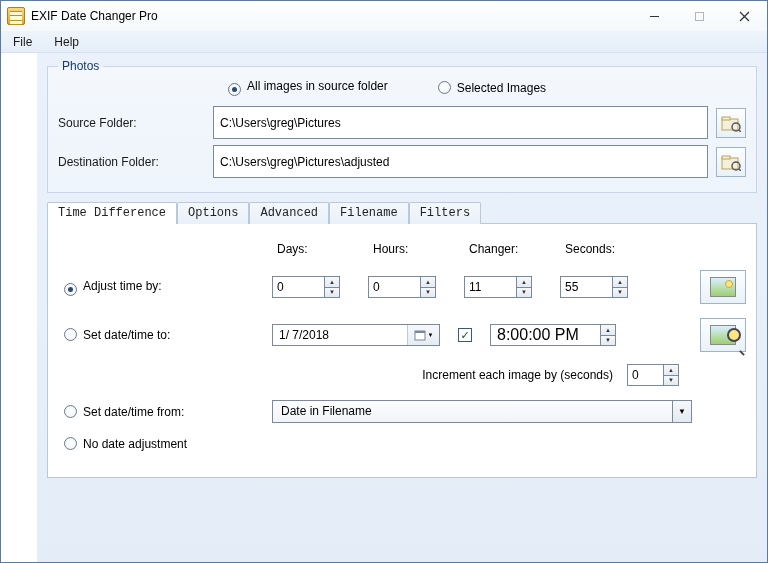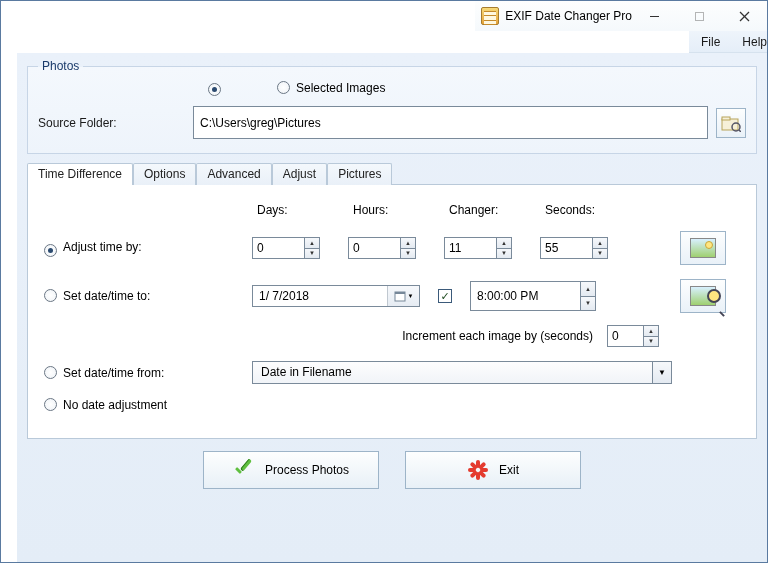--- a/index.html
+++ b/index.html
@@ -1,17 +1,17 @@
 <!DOCTYPE html>
 <html><head>
 <meta charset="utf-8">
 <style>
   * { box-sizing: border-box; font-family: "Segoe UI", Tahoma, sans-serif; }
   body { margin:0; background:#fff; }
-  .window { width:768px; height:563px; border:1px solid #5a7aa0; background:#fff; display:flex; flex-direction:column;align-items:flex-end; }
+  .window { width:768px; height:563px; border:1px solid #5a7aa0; background:#fff; display:flex; flex-direction:column; }
   .titlebar { height:30px; background:linear-gradient(#fdfefe,#f5f9fc); display:flex; align-items:center; padding:0 0 0 6px; }
   .titlebar .ticon { width:18px; height:18px; margin-right:6px; background:linear-gradient(#f7d978,#e6a23a); border:1px solid #a67c2e; border-radius:2px; position:relative; }
   .titlebar .ticon::before { content:""; position:absolute; left:2px; right:2px; top:3px; height:3px; background:#fff8e0; border-top:1px solid #c48a2c; border-bottom:1px solid #c48a2c; box-shadow:0 4px 0 #fff8e0,0 5px 0 #c48a2c,0 8px 0 #fff8e0,0 9px 0 #c48a2c; }
   .title-text { font-size:12px; color:#000; }
   .winbtns { margin-left:auto; display:flex; }
   .winbtn { width:45px; height:29px; display:flex; align-items:center; justify-content:center; color:#555; font-size:12px; }
   .winbtn svg { width:11px; height:11px; }
 
   .menubar { height:22px; background:linear-gradient(#eef4fb,#e5eef8); border-bottom:1px solid #d6e2ee; display:flex; align-items:center; padding-left:12px; gap:22px; font-size:12px; color:#1a1a1a; }
 
@@ -23,21 +23,21 @@
   .radio-line { display:flex; align-items:center; gap:50px; margin-left:170px; margin-bottom:10px; font-size:12px; }
   .radio { width:13px; height:13px; border:1px solid #6b7785; border-radius:50%; background:radial-gradient(#fff,#eef2f6); display:inline-flex; align-items:center; justify-content:center; margin-right:6px; vertical-align:-2px; }
   .radio.checked::after { content:""; width:5px; height:5px; border-radius:50%; background:#2b4a6f; }
 
   .folder-row { display:flex; align-items:center; margin-top:6px; }
   .folder-row .lbl { width:155px; font-size:12px; color:#1a1a1a; }
   .folder-row input.path { flex:1; height:33px; font-size:12px; padding:2px 6px; border:1px solid #7a8a9a; background:#fff; }
   .folder-row .browse { width:30px; height:30px; margin-left:8px; border:1px solid #9db4c8; background:linear-gradient(#fdfefe,#e9f1f8); display:flex; align-items:center; justify-content:center; }
 
   .tabstrip { display:flex; align-items:flex-end; height:22px; margin-left:0; }
-  .tab { padding:3px 10px 4px; font-size:12px; border:1px solid #b9c9d9; background:linear-gradient(#f4f8fc,#e9f0f8); border-bottom:none; margin-right:0px; border-top-left-radius:2px; border-top-right-radius:2px; position:relative; top:1px; color:#222; }
+  .tab { padding:3px 10px 4px; font-size:12px; border:1px solid #b9c9d9; background:linear-gradient(#f4f8fc,#e9f0f8); border-bottom:none; margin-right:0px; border-top-left-radius:2px; border-top-right-radius:2px; position:relative; top:1px; color:#222;font-family:Liberation Mono, monospace; }
   .tab.active { background:#fff; z-index:2; }
 
   .tabbody { background:#ffffff; border:1px solid #b9c9d9; padding:18px 16px 26px 16px; font-size:12px; }
 
   .grid { display:grid; grid-template-columns:200px 420px 60px; column-gap:8px; row-gap:14px; align-items:center; }
   .headers { display:grid; grid-template-columns:80px 80px 80px 80px; gap:16px; font-size:12px; margin-left:5px; }
   .spinrow { display:grid; grid-template-columns:80px 80px 80px 80px; gap:16px; }
   .spinner { display:flex; }
   .spinner input { width:52px; height:22px; border:1px solid #7a8a9a; border-right:none; font-size:12px; padding:2px 4px; }
   .spinbtns { width:16px; display:flex; flex-direction:column; }
@@ -50,21 +50,21 @@
   .magglass { position:relative; }
   .magglass::after{ content:""; position:absolute; right:-6px; bottom:-6px; width:10px; height:10px; border:2px solid #445; border-radius:50%; }
   .magglass::before{ content:""; position:absolute; right:-10px; bottom:-10px; width:6px; height:2px; background:#445; transform:rotate(45deg); }
 
   .datetime-row { display:flex; align-items:center; gap:18px; }
   .datebox { display:flex; align-items:center; border:1px solid #7a8a9a; height:22px; width:168px; background:#fff; }
   .datebox span.dv { flex:1; padding:0 6px; font-size:12px; }
   .datebox .calbtn { width:32px; height:100%; border-left:1px solid #c0c8d0; display:flex; align-items:center; justify-content:center; gap:2px; background:linear-gradient(#f6f8fb,#e6ecf3); }
   .checkbox { width:14px; height:14px; border:1px solid #3b5a7a; background:#fff; display:flex; align-items:center; justify-content:center; font-size:11px; color:#1d4a1d; }
   .timebox { display:flex; }
-  .timebox input { width:110px; height:30px; border:1px solid #7a8a9a; border-right:none; font-size:12px; padding:2px 6px; text-align:left; }
+  .timebox input { width:110px; height:22px; border:1px solid #7a8a9a; border-right:none; font-size:16px; padding:2px 6px; text-align:left; }
 
   .incrow { display:flex; align-items:center; gap:14px; justify-content:flex-end; padding-right:13px; margin-top:-2px; }
   .incrow .lbl2 { font-size:12px; }
   .incrow .spinner input { width:36px; }
 
   .combo { display:flex; }
   .combo .cval { flex:1; height:23px; border:1px solid #7a8a9a; background:linear-gradient(#fdfdfe,#f1f4f8); padding:3px 8px; font-size:12px; border-right:none; }
   .combo .cbtn { width:20px; border:1px solid #7a8a9a; background:linear-gradient(#f6f8fb,#e4eaf1); display:flex; align-items:center; justify-content:center; font-size:8px; }
 
   .bottom-btns { display:flex; justify-content:center; gap:26px; margin-top:12px; }
@@ -106,43 +106,55 @@
 
   <div class="menubar">
     <span>File</span>
     <span>Help</span>
   </div>
 
   <div class="client">
     <fieldset class="photos">
       <legend>Photos</legend>
       <div class="radio-line">
-        <label><span class="radio checked"></span></label>
+        <label><span class="radio checked"></span><span>All images in source folder</span></label>
         <label><span class="radio"></span><span>Selected Images</span></label>
       </div>
       <div class="folder-row">
         <div class="lbl">Source Folder:</div>
         <input class="path" value="C:\Users\greg\Pictures" style="">
         <div class="browse">
             <svg width="20" height="18" viewBox="0 0 20 18">
               <rect x="1" y="5" width="16" height="11" fill="#f6f0d8" stroke="#b8a45a"></rect>
               <rect x="1" y="3" width="8" height="3" fill="#f6f0d8" stroke="#b8a45a"></rect>
               <circle cx="15" cy="13" r="4" fill="none" stroke="#556" stroke-width="1.5"></circle>
               <line x1="18" y1="16" x2="20" y2="18" stroke="#556" stroke-width="1.5"></line>
             </svg>
           </div>
       </div>
+      <div class="folder-row">
+        <div class="lbl">Destination Folder:</div>
+        <input class="path" value="C:\Users\greg\Pictures\adjusted" style="">
+        <div class="browse">
+            <svg width="20" height="18" viewBox="0 0 20 18">
+              <rect x="1" y="5" width="16" height="11" fill="#f6f0d8" stroke="#b8a45a"></rect>
+              <rect x="1" y="3" width="8" height="3" fill="#f6f0d8" stroke="#b8a45a"></rect>
+              <circle cx="15" cy="13" r="4" fill="none" stroke="#556" stroke-width="1.5"></circle>
+              <line x1="18" y1="16" x2="20" y2="18" stroke="#556" stroke-width="1.5"></line>
+            </svg>
+          </div>
+      </div>
     </fieldset>
 
     <div class="tabstrip">
       <div class="tab active">Time Difference</div>
       <div class="tab">Options</div>
       <div class="tab">Advanced</div>
-      <div class="tab">Adjust</div>
-      <div class="tab">Pictures</div>
+      <div class="tab">Filename</div>
+      <div class="tab">Filters</div>
     </div>
 
     <div class="tabbody">
       <div class="grid">
         <div></div>
         <div class="headers">
           <div>Days:</div>
           <div>Hours:</div>
           <div>Changer:</div>
           <div>Seconds:</div>
@@ -228,33 +240,14 @@
           <div class="cbtn">▼</div>
         </div>
         <div></div>
 
         <label><span class="radio"></span><span>No date adjustment</span></label>
         <div></div>
           <div></div>
       </div>
     </div>
 
-    <div class="bottom-btns">
-      <div class="bigbtn">
-        <div class="check-ico"></div>
-        <span>Process Photos</span>
-      </div>
-      <div class="bigbtn">
-        <div class="burst">
-          <span style="transform:rotate(0deg)"></span>
-            <span style="transform:rotate(45deg)"></span>
-            <span style="transform:rotate(90deg)"></span>
-            <span style="transform:rotate(135deg)"></span>
-            <span style="transform:rotate(180deg)"></span>
-            <span style="transform:rotate(225deg)"></span>
-            <span style="transform:rotate(270deg)"></span>
-            <span style="transform:rotate(315deg)"></span>
-        </div>
-        <span>Exit</span>
-      </div>
-    </div>
   </div>
 </div>
 
 </body></html>

